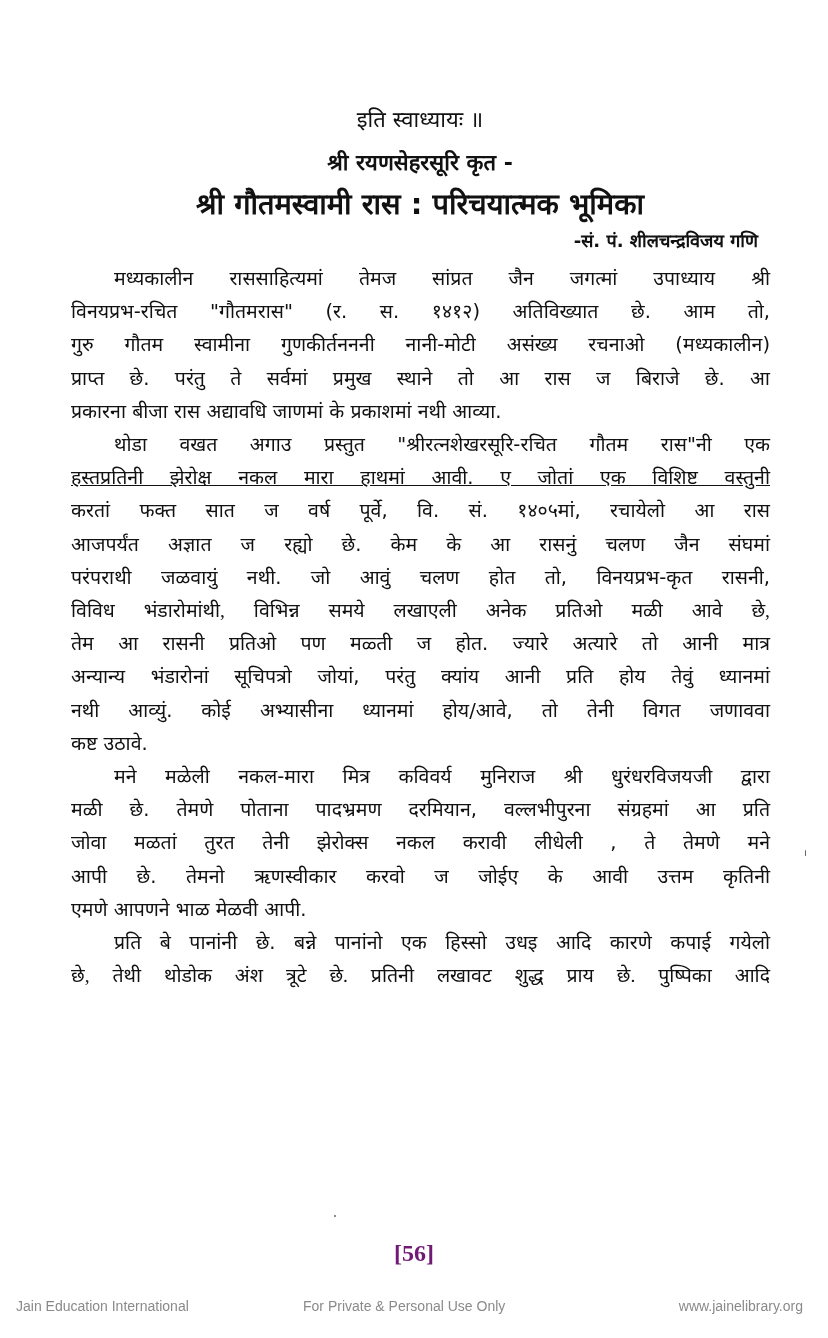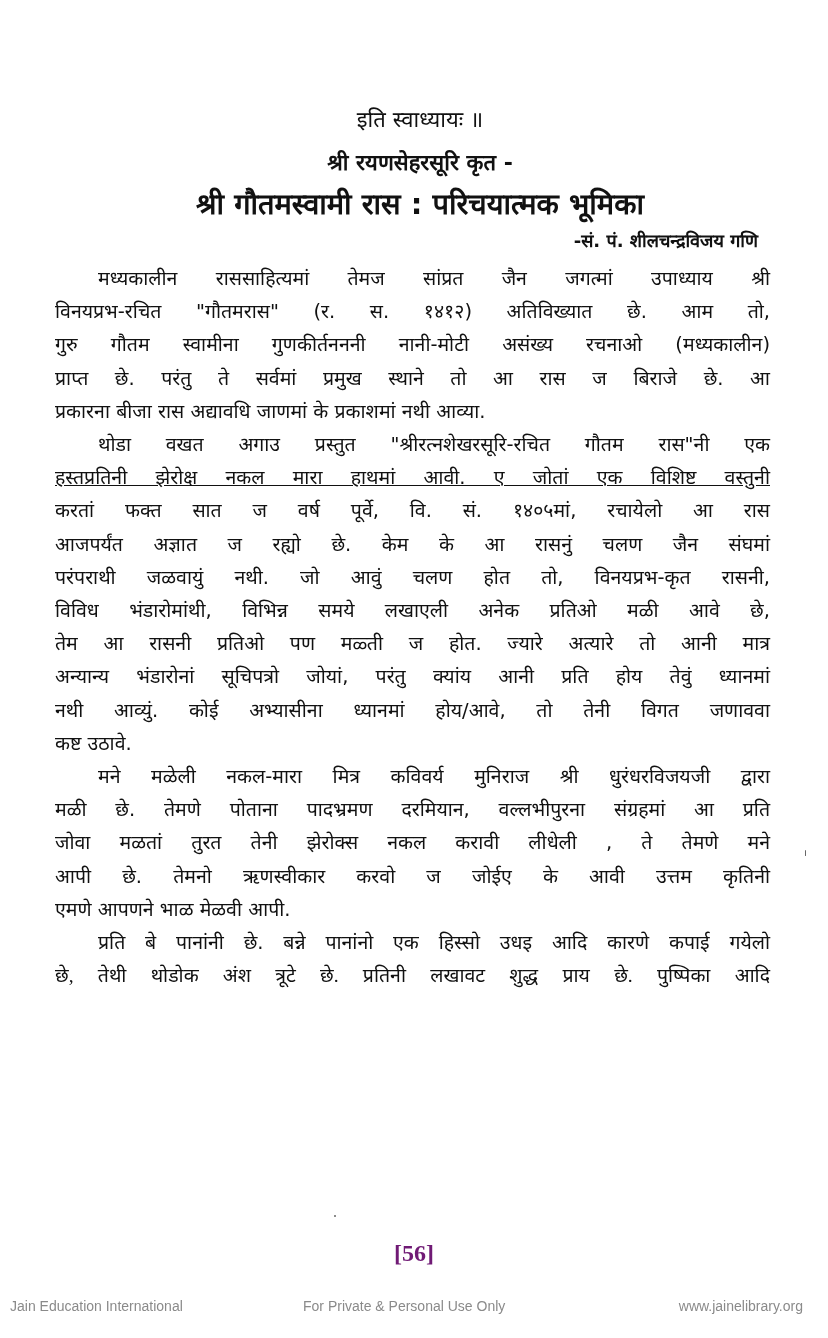--- a/index.html
+++ b/index.html
@@ -10,32 +10,32 @@
     .page { position: absolute; left: 0; top: 0; width: 828px; height: 1338px; }
     .center { text-align: center; position: absolute; left: 0; width: 760px; margin-left: 40px; }
     .h-iti { top: 103px; font-size: 22px; }
     .h-author-kruti { top: 146px; font-size: 22px; font-weight: bold; }
     .h-title { top: 183px; font-size: 29px; font-weight: bold; }
     .h-editor { position: absolute; top: 228px; right: 70px; font-size: 18px; font-weight: bold; }
     .body-text {
       position: absolute; left: 55px; top: 262px; width: 715px;
       font-size: 19.5px; line-height: 33.2px; text-align: justify;
     }
-    .line { display: block; text-align: justify; text-align-last: justify; white-space: nowrap; }
+    .line { display: block; text-align: justify; text-align-last: justify; white-space: nowrap; margin-left: 16px; }
     .line.last { text-align-last: left; }
     .pagenum {
       position: absolute; top: 1240px; left: 0; width: 828px; text-align: center;
       font-family: "Liberation Serif", serif; font-size: 24px; font-weight: bold; color: #701a75;
     }
     .footer {
       position: absolute; top: 1298px; left: 0; width: 828px; height: 20px;
       font-family: "Liberation Sans", sans-serif; font-size: 14px; color: #8a8a8a;
     }
     .footer span { position: absolute; top: 0; }
-    .f-left { left: 10px; }
+    .f-left { left: 16px; }
     .f-mid { left: 303px; }
     .f-right { right: 25px; }
     .dot { position: absolute; width: 2px; height: 2px; background: #666; border-radius: 1px; }
   </style>
 </head>
 <body>
 
 <div class="page">
 
   <div class="center h-iti">इति स्वाध्यायः ॥</div>
@@ -52,21 +52,21 @@
       <span class="line" style="white-space: nowrap;">प्राप्त छे. परंतु ते सर्वमां प्रमुख स्थाने तो आ रास ज बिराजे छे. आ</span>
       <span class="line last" style="white-space: nowrap;">प्रकारना बीजा रास अद्यावधि जाणमां के प्रकाशमां नथी आव्या.</span>
     </div>
 
     <div class="para-block">
       <span class="line" style="padding-left: 43px; white-space: nowrap;">थोडा वखत अगाउ प्रस्तुत "श्रीरत्नशेखरसूरि-रचित गौतम रास"नी एक</span>
       <span class="line" style="white-space: nowrap; text-decoration: underline;">हस्तप्रतिनी झेरोक्ष नकल मारा हाथमां आवी. ए जोतां एक विशिष्ट वस्तुनी</span>
       <span class="line" style="white-space: nowrap;">करतां फक्त सात ज वर्ष पूर्वे, वि. सं. १४०५मां, रचायेलो आ रास</span>
       <span class="line" style="white-space: nowrap;">आजपर्यंत अज्ञात ज रह्यो छे. केम के आ रासनुं चलण जैन संघमां</span>
       <span class="line" style="white-space: nowrap;">परंपराथी जळवायुं नथी. जो आवुं चलण होत तो, विनयप्रभ-कृत रासनी,</span>
-      <span class="line" style="white-space: nowrap;">विविध भंडारोमांथी, विभिन्न समये लखाएली अनेक प्रतिओ मळी आवे छे,</span>
+      <span class="line" style="white-space: nowrap; font-family: Liberation Serif, serif;">विविध भंडारोमांथी, विभिन्न समये लखाएली अनेक प्रतिओ मळी आवे छे,</span>
       <span class="line" style="white-space: nowrap;">तेम आ रासनी प्रतिओ पण मळ्ती ज होत. ज्यारे अत्यारे तो आनी मात्र</span>
       <span class="line" style="white-space: nowrap;">अन्यान्य भंडारोनां सूचिपत्रो जोयां, परंतु क्यांय आनी प्रति होय तेवुं ध्यानमां</span>
       <span class="line" style="white-space: nowrap;">नथी आव्युं. कोई अभ्यासीना ध्यानमां होय/आवे, तो तेनी विगत जणाववा</span>
       <span class="line last" style="white-space: nowrap;">कष्ट उठावे.</span>
     </div>
 
     <div class="para-block">
       <span class="line" style="padding-left: 43px; white-space: nowrap;">मने मळेली नकल-मारा मित्र कविवर्य मुनिराज श्री धुरंधरविजयजी द्वारा</span>
       <span class="line" style="white-space: nowrap;">मळी छे. तेमणे पोताना पादभ्रमण दरमियान, वल्लभीपुरना संग्रहमां आ प्रति</span>
       <span class="line" style="white-space: nowrap;">जोवा मळतां तुरत तेनी झेरोक्स नकल करावी लीधेली , ते तेमणे मने</span>

